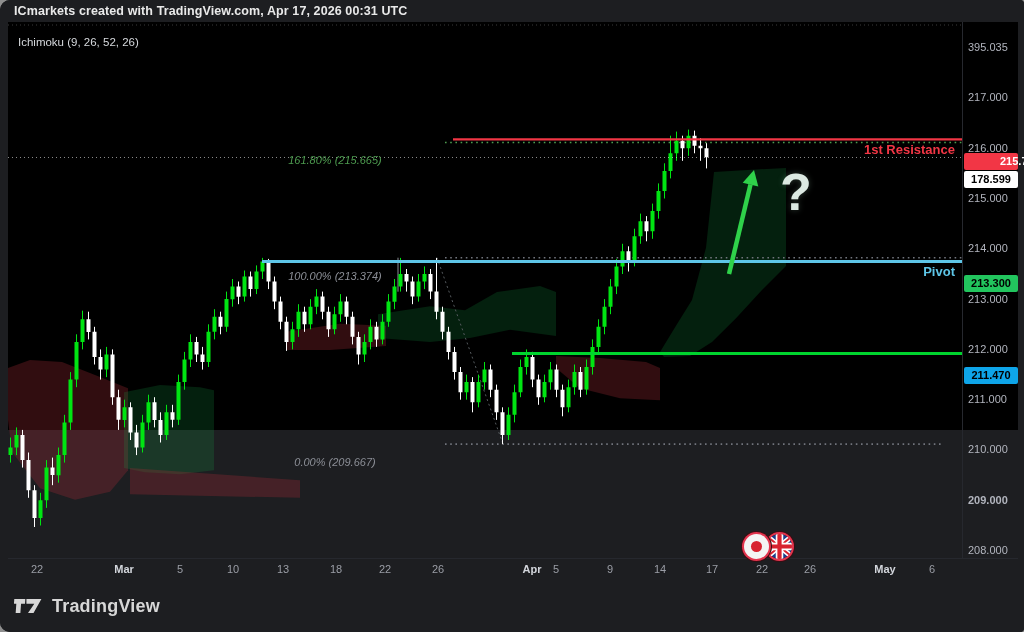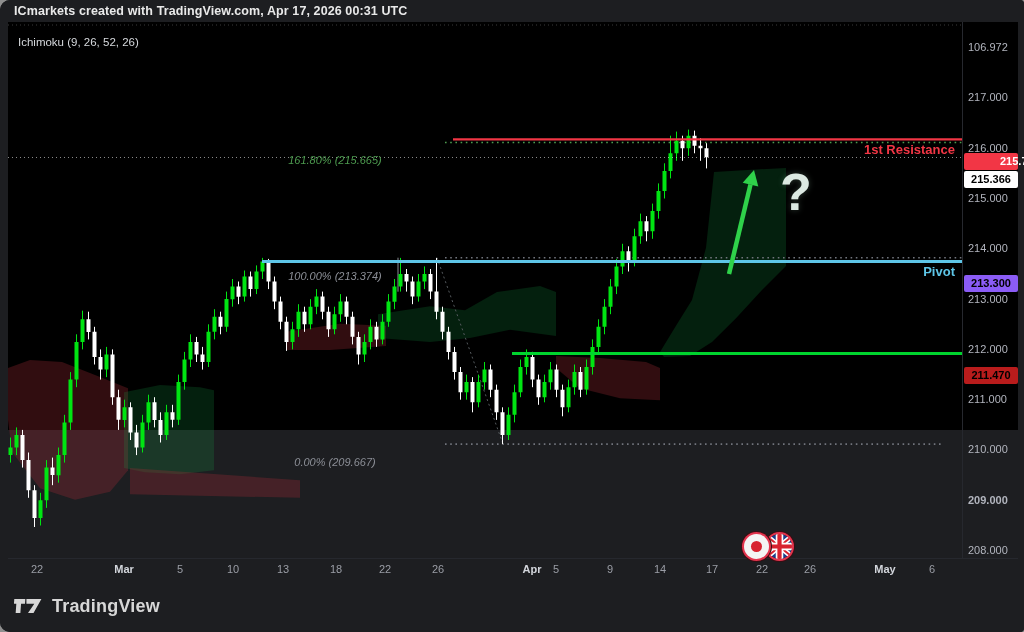--- a/index.html
+++ b/index.html
@@ -89,35 +89,35 @@
         <g>
           <path d="M1,3 L24,22 M24,3 L1,22" stroke="#ffffff" stroke-width="5"></path>
           <path d="M1,3 L24,22 M24,3 L1,22" stroke="#d8222f" stroke-width="2"></path>
           <path d="M12.5,0 V25 M0,12.5 H25" stroke="#ffffff" stroke-width="7.5"></path>
           <path d="M12.5,0 V25 M0,12.5 H25" stroke="#d8222f" stroke-width="4.2"></path>
         </g>
       </svg>
     </div>
 
     <div id="price-axis">
-        <div class="price-tick" style="top: 19px;">106.972</div>
+        <div class="price-tick" style="top: 19px;">395.035</div>
         <div class="price-tick" style="top: 69.3px;">217.000</div>
         <div class="price-tick" style="top: 119.6px;">216.000</div>
         <div class="price-tick" style="top: 169.9px;">215.000</div>
         <div class="price-tick" style="top: 220.2px;">214.000</div>
         <div class="price-tick" style="top: 270.5px;">213.000</div>
         <div class="price-tick" style="top: 320.8px;">212.000</div>
         <div class="price-tick" style="top: 371.1px;">211.000</div>
         <div class="price-tick" style="top: 421.4px;">210.000</div>
         <div class="price-tick" style="top: 471.7px; font-weight: bold;">209.000</div>
         <div class="price-tick" style="top: 522px;">208.000</div>
         <div class="price-badge" style="top: 130.782px; background: rgb(242, 54, 69); color: rgb(255, 255, 255); padding-left: 36px;">215.728</div>
-        <div class="price-badge" style="top: 148.99px; background: rgb(255, 255, 255); color: rgb(0, 0, 0);">215.366</div>
-        <div class="price-badge" style="top: 252.91px; background: #8b5cf6; color: rgb(0, 0, 0);">213.300</div>
-        <div class="price-badge" style="top: 344.959px; background: #b91c1c; color: rgb(0, 0, 0);">211.470</div>
+        <div class="price-badge" style="top: 148.99px; background: rgb(255, 255, 255); color: rgb(0, 0, 0);">178.599</div>
+        <div class="price-badge" style="top: 252.91px; background: #22c55e; color: rgb(0, 0, 0);">213.300</div>
+        <div class="price-badge" style="top: 344.959px; background: #0ea5e9; color: rgb(0, 0, 0);">211.470</div>
       </div>
     <div id="time-axis">
         <div class="time-tick" style="left: 29px;">22</div>
         <div class="time-tick major" style="left: 116px;">Mar</div>
         <div class="time-tick" style="left: 172px;">5</div>
         <div class="time-tick" style="left: 225px;">10</div>
         <div class="time-tick" style="left: 275px;">13</div>
         <div class="time-tick" style="left: 328px;">18</div>
         <div class="time-tick" style="left: 377px;">22</div>
         <div class="time-tick" style="left: 430px;">26</div>

